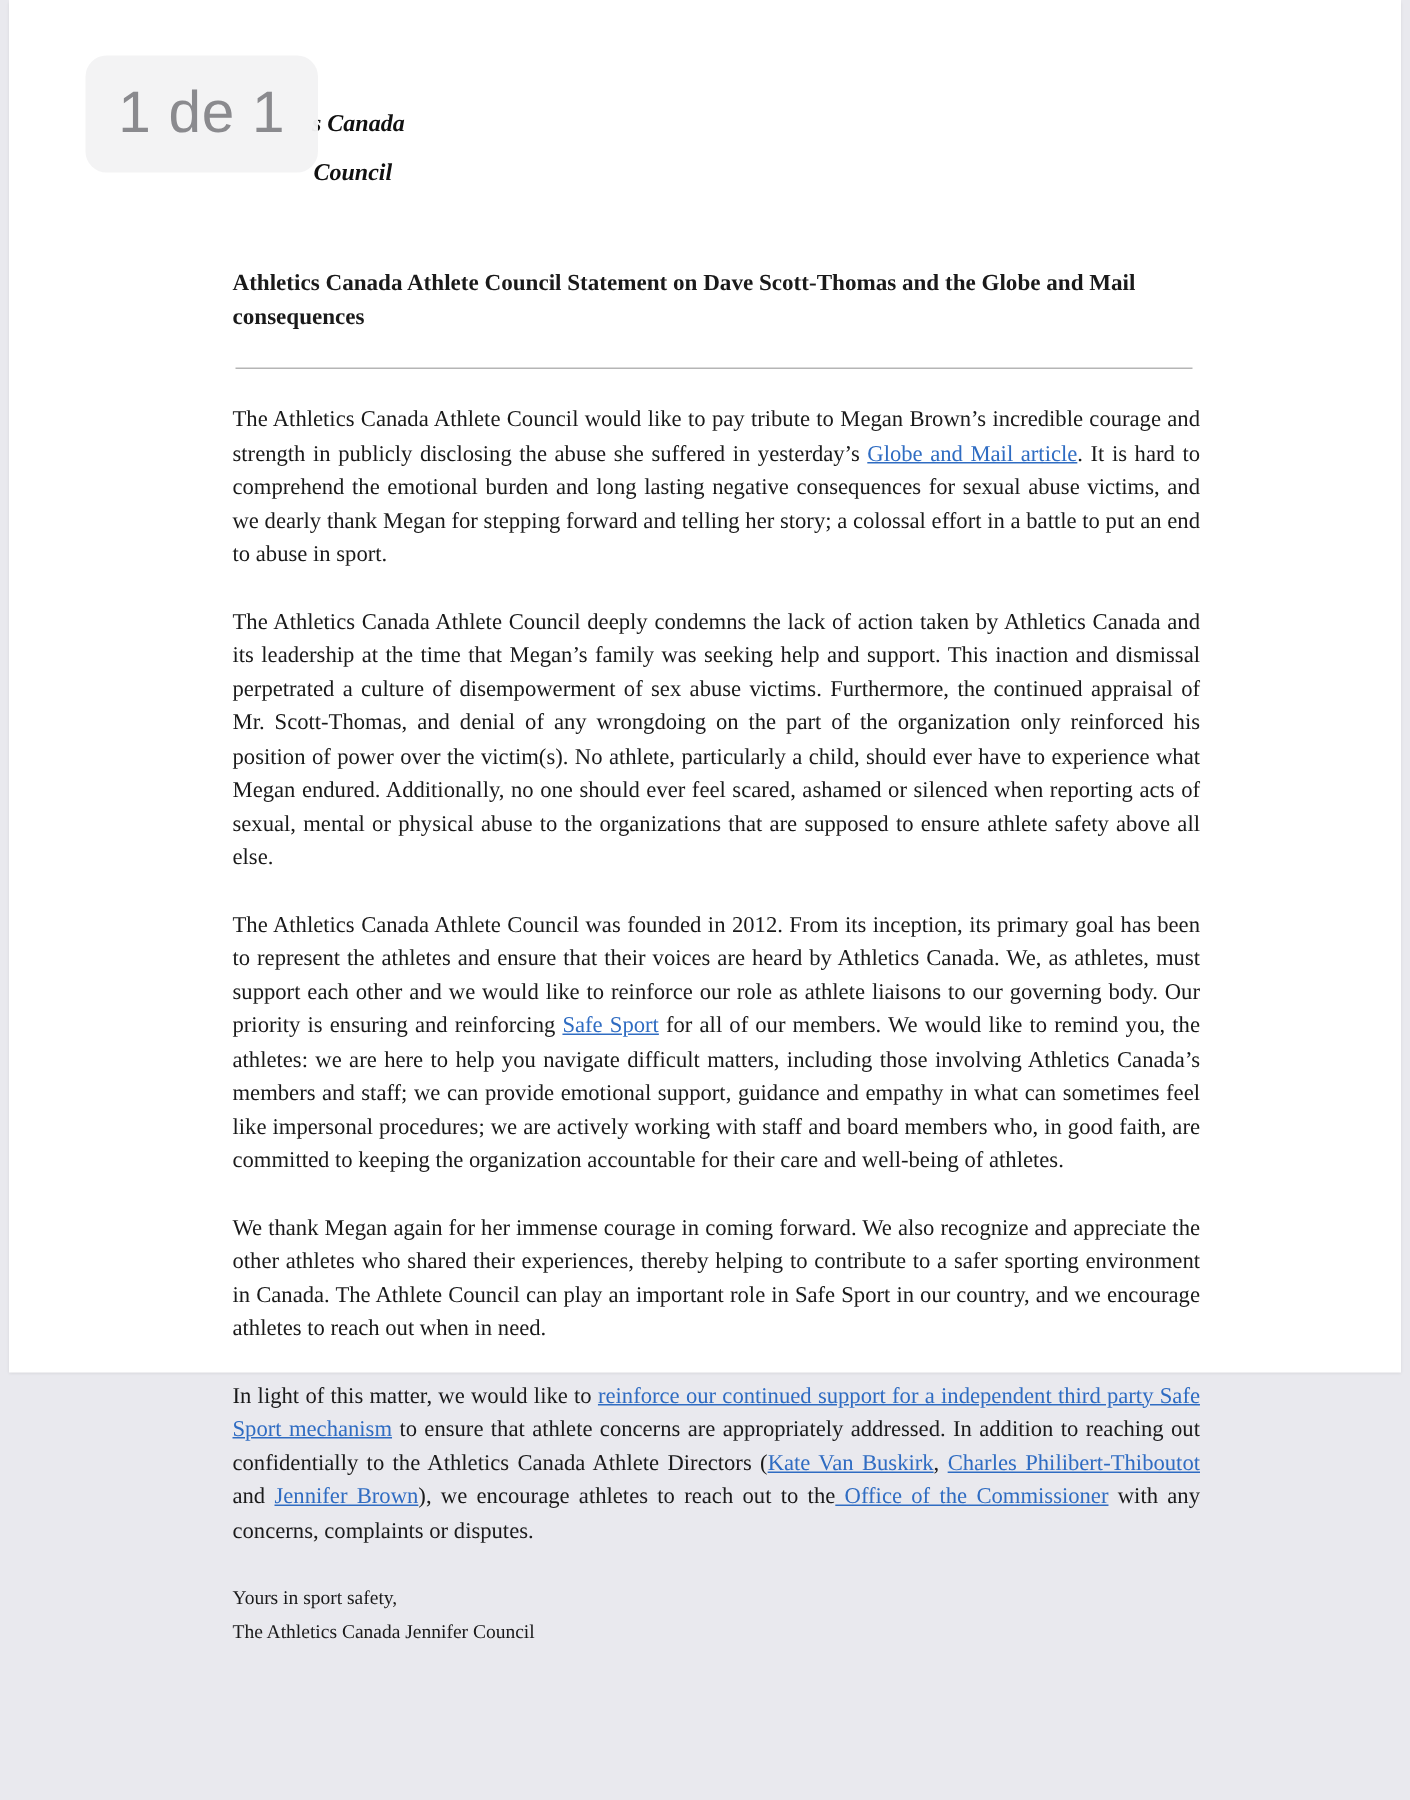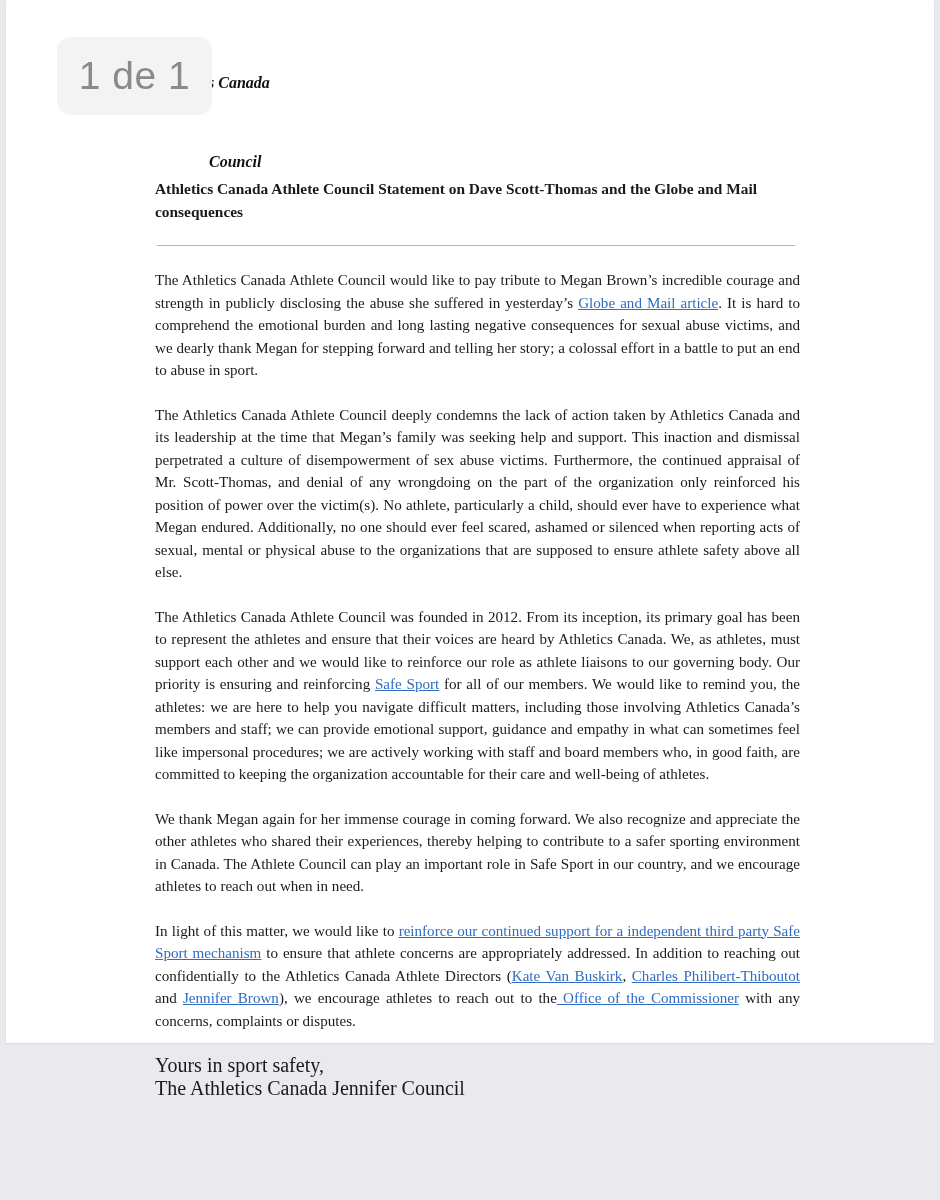--- a/index.html
+++ b/index.html
@@ -3,54 +3,54 @@
 <meta charset="utf-8">
 <style>
   html, body { margin: 0; padding: 0; }
   body {
     width: 940px; height: 1200px; overflow: hidden;
     background: #e9e9ee;
     position: relative;
     font-family: "Liberation Serif", "DejaVu Serif", serif;
   }
   .page {
-    position: absolute; left: 6px; top: 0; width: 928px; height: 1043px;
+    position: absolute; left: 6px; top: 0; width: 928px; height: 915px;
     background: #ffffff;
     box-shadow: 0 1px 2px rgba(0,0,0,0.08);
   }
   .page-counter {
     position: absolute; left: 51px; top: 37px; width: 155px; height: 78px;
     background: rgba(242,242,244,0.96);
     border-radius: 14px;
     display: flex; align-items: center; justify-content: center;
     font-family: "Liberation Sans", "DejaVu Sans", sans-serif;
     font-size: 39px; color: #8a8a8e; letter-spacing: 0.5px;
     z-index: 5;
   }
   .logo {
     position: absolute; left: 145px; top: 66px;
     font-style: italic; font-weight: bold; font-size: 16px; color: #111;
     line-height: 33px;
   }
   .logo .l1 { padding-left: 57px; }
-  .logo .l2 { padding-left: 58px; margin-top: 46px; }
+  .logo .l2 { padding-left: 58px; }
   .content { position: absolute; left: 149px; top: 177px; width: 645px; color: #1a1a1a; }
   .title {
     font-weight: bold; font-size: 15.4px; line-height: 23px; margin: 0;
   }
   .rule {
     height: 1px; background: #b5b5b5; margin: 22px 0 0 2px; width: 638px;
   }
   p.para {
     margin: 0; font-size: 15.1px; line-height: 22.5px; text-align: justify; font-family: Liberation Serif, serif;
   }
   .p1 { margin-top: 23px !important; }
   .gap { margin-top: 22px !important; }
   a.lnk { color: #2f6cc2; text-decoration: underline; }
-  .closing { margin-top: 22px; font-size: 20px; line-height: 22.5px; }
+  .closing { margin-top: 22px; font-size: 13px; line-height: 22.5px; }
 </style>
 </head>
 <body>
 
 <div class="page">
 
   <div class="page-counter">1 de 1</div>
 
   <div class="logo">
     <div class="l1">s Canada</div>

